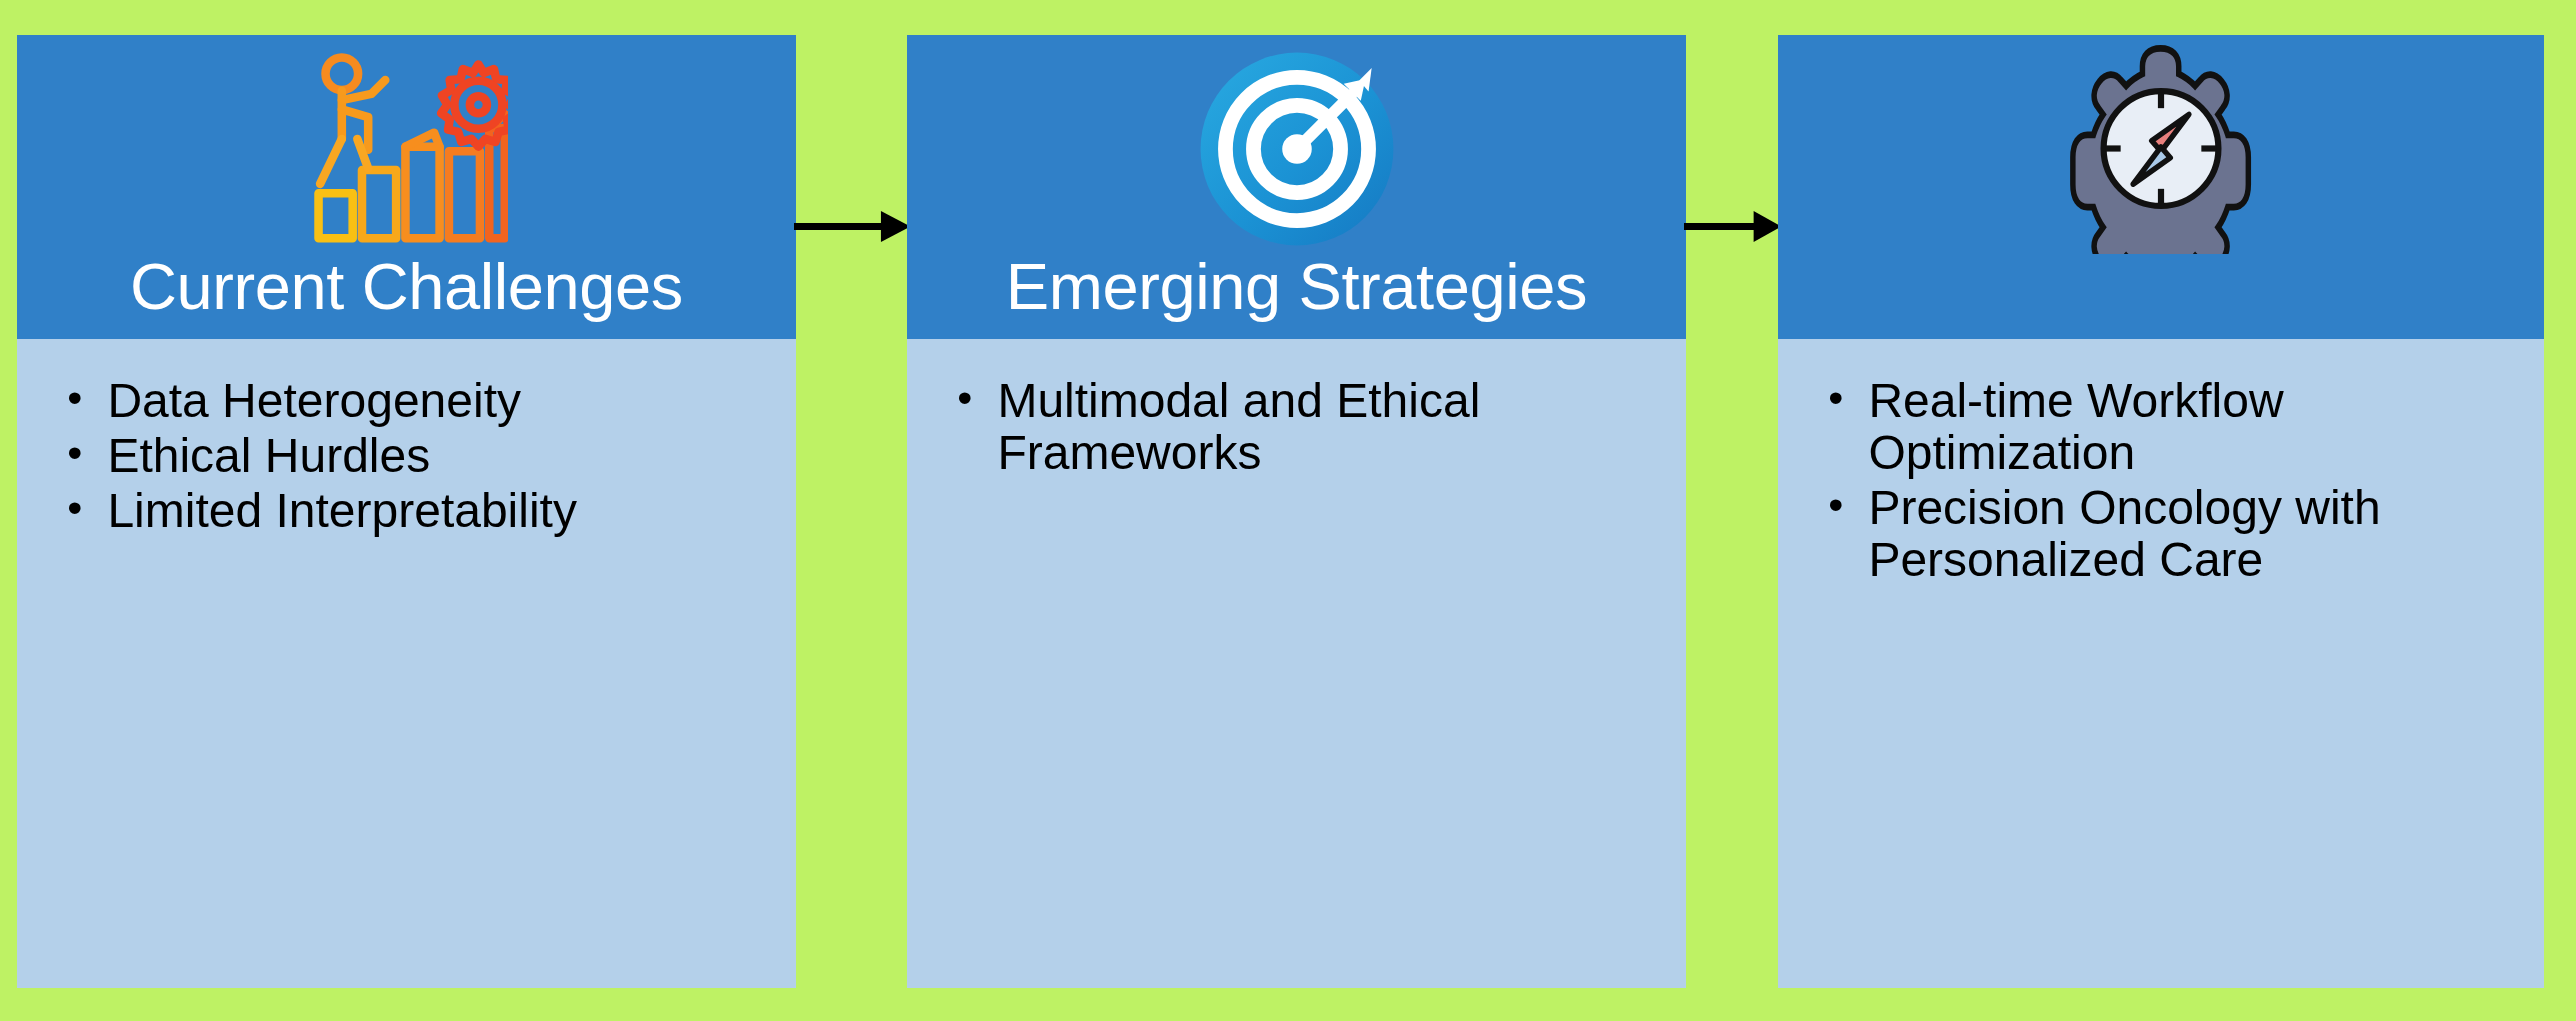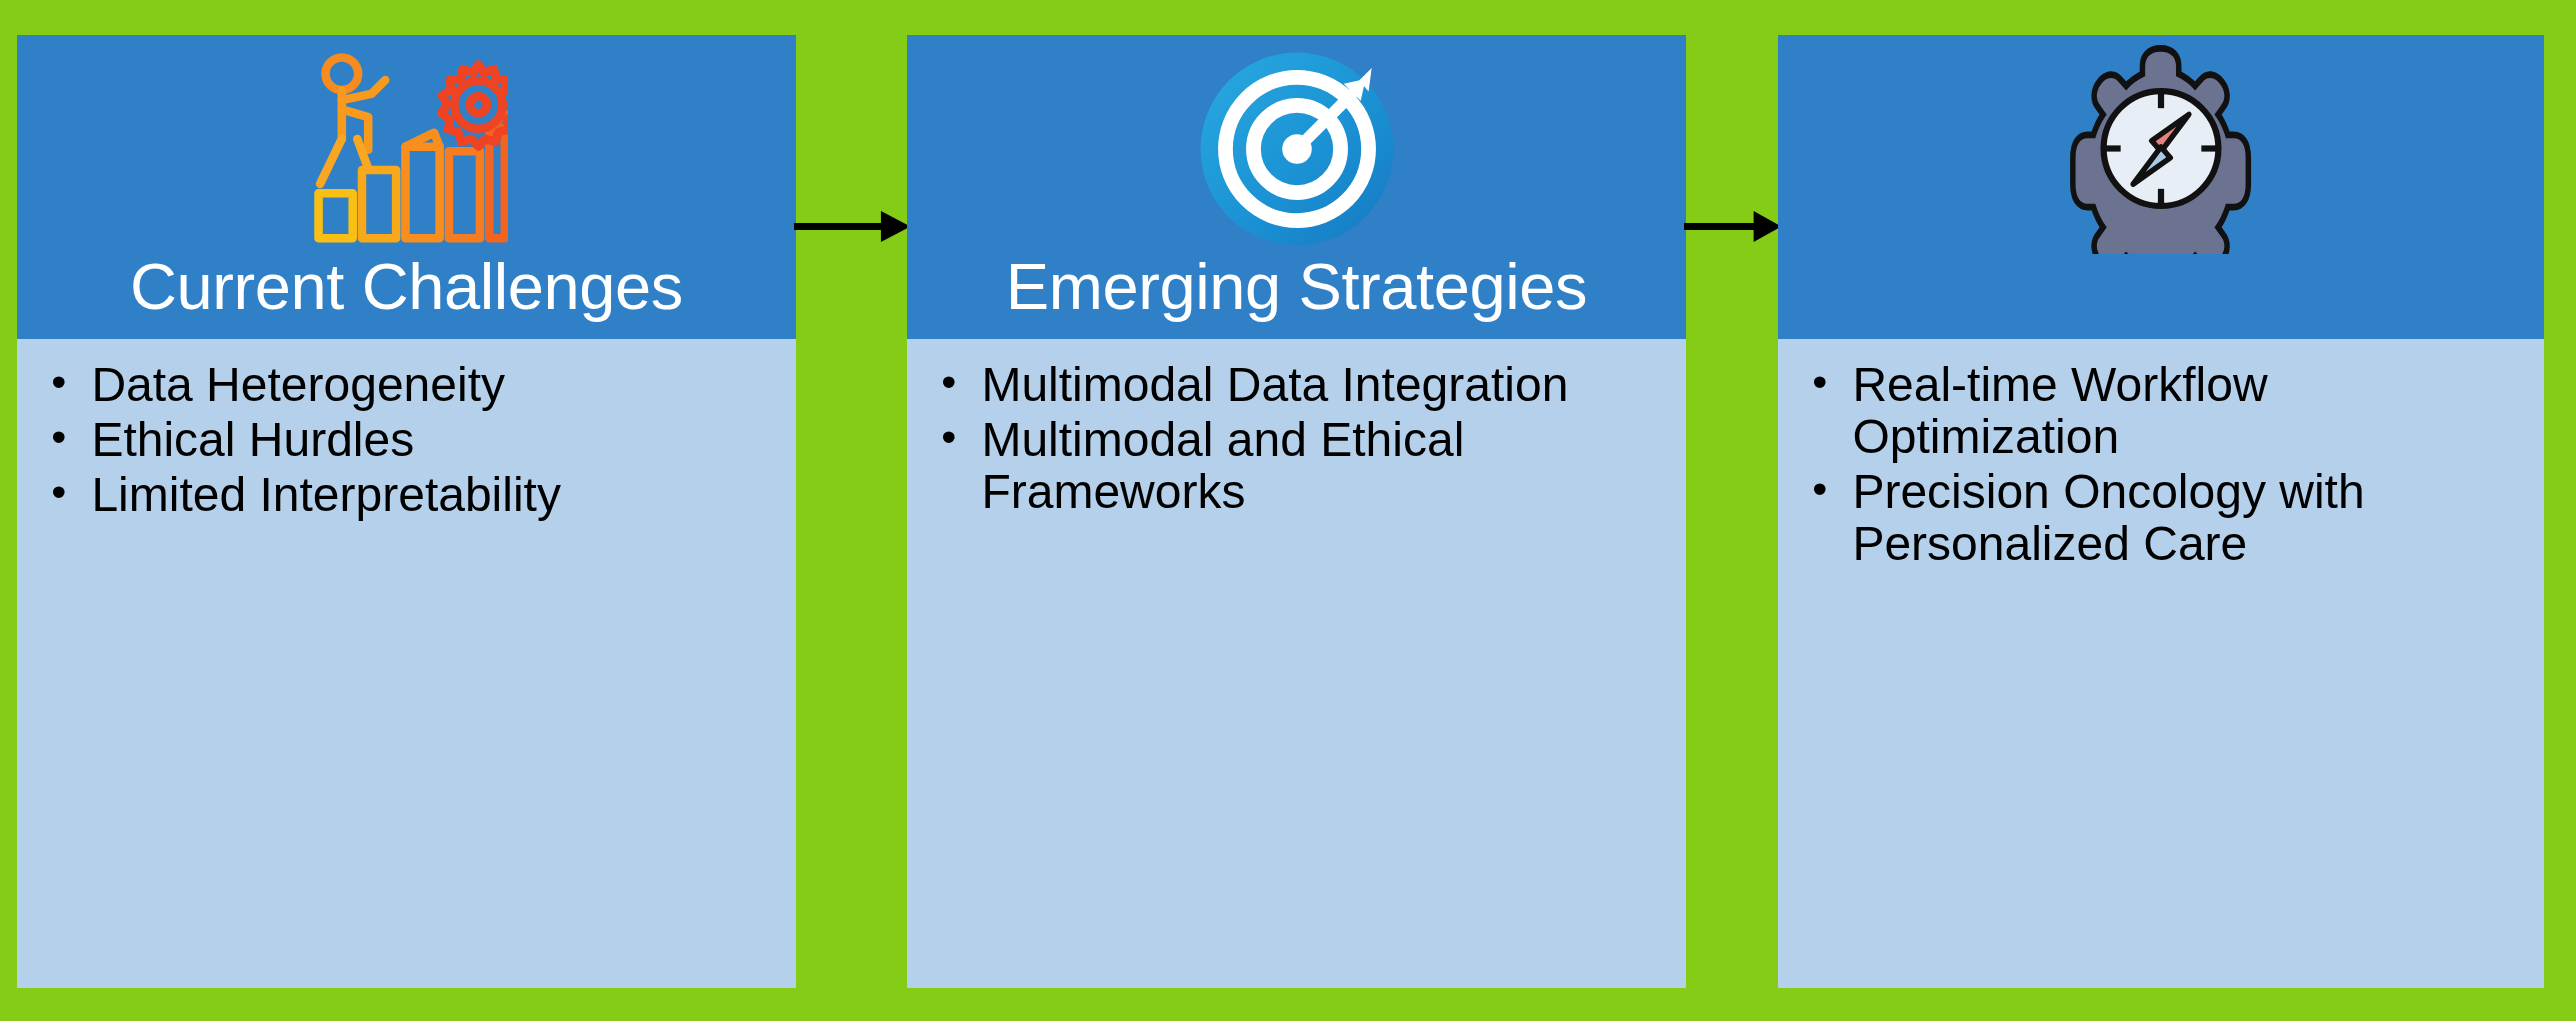--- a/index.html
+++ b/index.html
@@ -1,36 +1,36 @@
 <!DOCTYPE html>
 <html style="font-size:12.4px"><head>
 <meta charset="utf-8">
 <style>
   html,body{margin:0;padding:0;background:#ffffff;}
   body{width:2576px;height:1021px;font-family:"Liberation Sans",sans-serif;overflow:hidden;}
-  .canvas{position:relative;width:2576px;height:1021px;background:#84cc16;}
+  .canvas{position:relative;width:2576px;height:1021px;background:#bef264;}
 
   .card{position:absolute;top:35px;height:953px;display:flex;flex-direction:column;}
   .card-1{left:17px;width:779px;}
   .card-2{left:907px;width:779px;}
   .card-3{left:1778px;width:766px;}
 
   .card-header{position:relative;height:304px;background:#3080c8;
     display:flex;flex-direction:column;align-items:center;justify-content:flex-end;}
   .card-body{flex:1;background:#b4d0ea;padding:20px 23px 0 26.4px;box-sizing:border-box;}
 
   .icon-wrap{position:absolute;left:0;right:0;top:0;height:227px;
     display:flex;align-items:center;justify-content:center;}
   .icon-wrap svg{display:block;}
 
   .card-title{color:#ffffff;font-size:65px;line-height:1;font-weight:400;
     letter-spacing:-0.4px;padding-bottom:20px;white-space:nowrap;
     font-family:"Liberation Sans",sans-serif;}
 
-  ul.bullets{list-style:none;margin:0;padding:0;}
+  ul.bullets{list-style:none;margin:16px;padding:0;}
   ul.bullets li{position:relative;color:#000000;font-size:48px;line-height:1.08;
     margin:0 0 3.1px 0;padding-left:48px;font-family:"Liberation Sans",sans-serif;}
   ul.bullets li::before{content:"\2022";position:absolute;left:7.8px;top:-3.1px;
     font-size:43px;line-height:1.18;color:#000;}
 
   .arrow{position:absolute;height:47px;}
   .arrow-1{left:794px;top:203px;width:118px;}
   .arrow-2{left:1684px;top:203px;width:99px;}
   .arrow svg{display:block;}
 </style>
@@ -107,21 +107,20 @@
             <line x1="126" y1="126" x2="196" y2="56"></line>
           </g>
           <polygon points="186,42 214,36 208,64" fill="#ffffff"></polygon>
           <polygon points="206,38 222,22 218,52" fill="#ffffff"></polygon>
         </svg>
       </div>
       <div class="card-title">Emerging Strategies</div>
     </div>
     <div class="card-body">
       <ul class="bullets">
-        <li>Multimodal Data Integration</li>
         <li>Multimodal and Ethical Frameworks</li>
       </ul>
     </div>
   </div>
 
   <div class="arrow arrow-2">
     <svg width="99" height="47" viewBox="0 0 128 60">
       <line x1="0" y1="30" x2="96" y2="30" stroke="#000" stroke-width="9"></line>
       <polygon points="90,10 126,30 90,50" fill="#000"></polygon>
     </svg>

